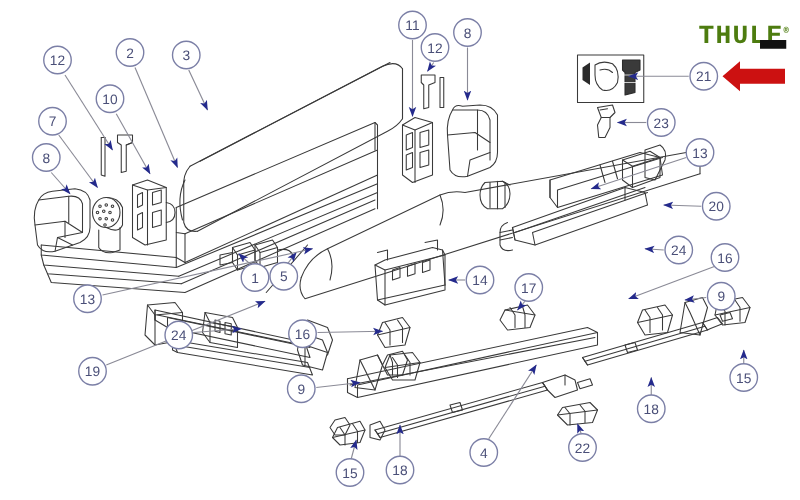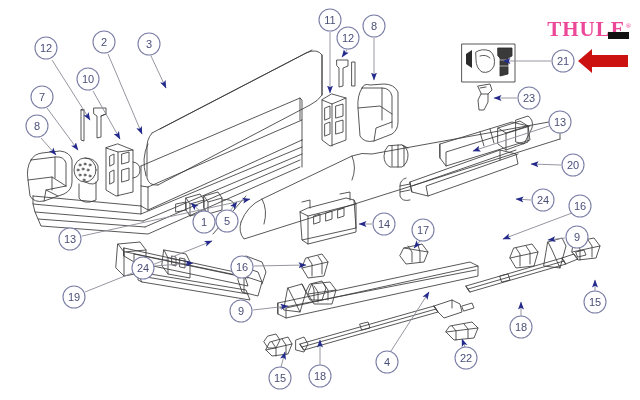--- a/index.html
+++ b/index.html
@@ -1,22 +1,22 @@
 <!DOCTYPE html>
 <html><head>
 <meta charset="utf-8">
 <style>
   html,body{margin:0;padding:0;background:#fff;}
   body{width:640px;height:400px;overflow:hidden;
        font-family:"Liberation Sans",sans-serif;}
   #stage{position:relative;width:640px;height:400px;background:#ffffff;}
   svg#diagram{position:absolute;left:0;top:0;width:640px;height:400px;}
   .logo-wrap{position:absolute;right:8px;top:19px;display:flex;align-items:flex-start;}
-  .logo-text{font-family:Liberation Serif, serif;font-weight:bold;font-size:21px;
-             letter-spacing:1px;color:#ec4899;line-height:1;position:relative;}
+  .logo-text{font-family:Liberation Mono, monospace;font-weight:bold;font-size:21px;
+             letter-spacing:1px;color:#4d7c0f;line-height:1;position:relative;}
   .logo-tm{font-size:7px;vertical-align:super;font-weight:bold;}
   .logo-bar{position:absolute;right:3px;bottom:1px;width:21px;height:7px;background:#111;}
 </style>
 </head>
 <body>
 
 <div id="stage">
 
   <svg id="diagram" viewBox="0 0 640 400">
     <defs>

